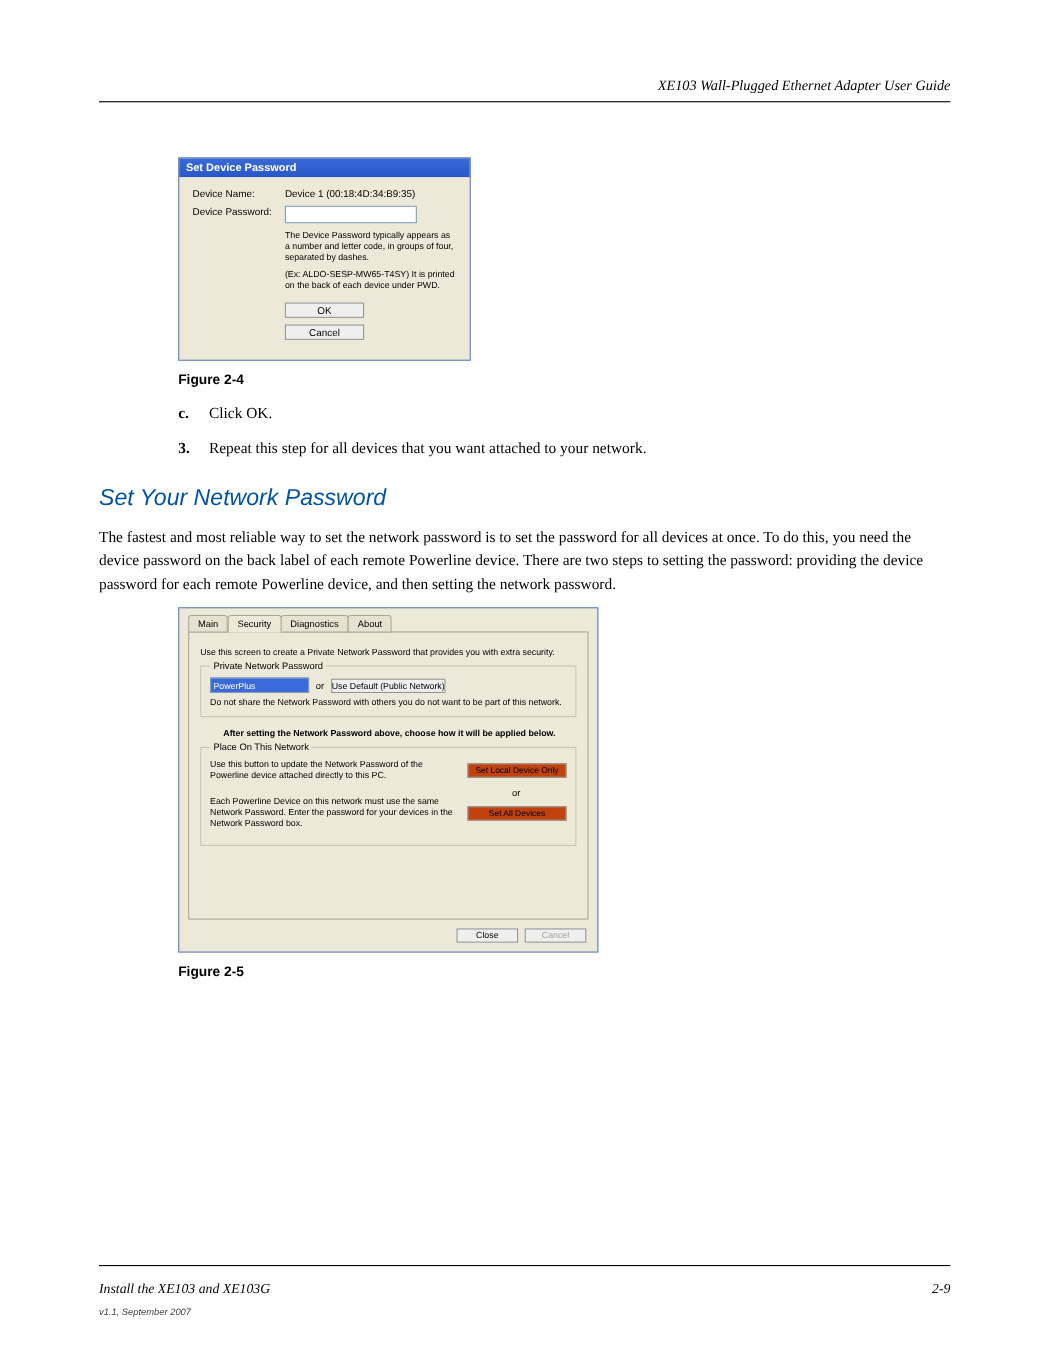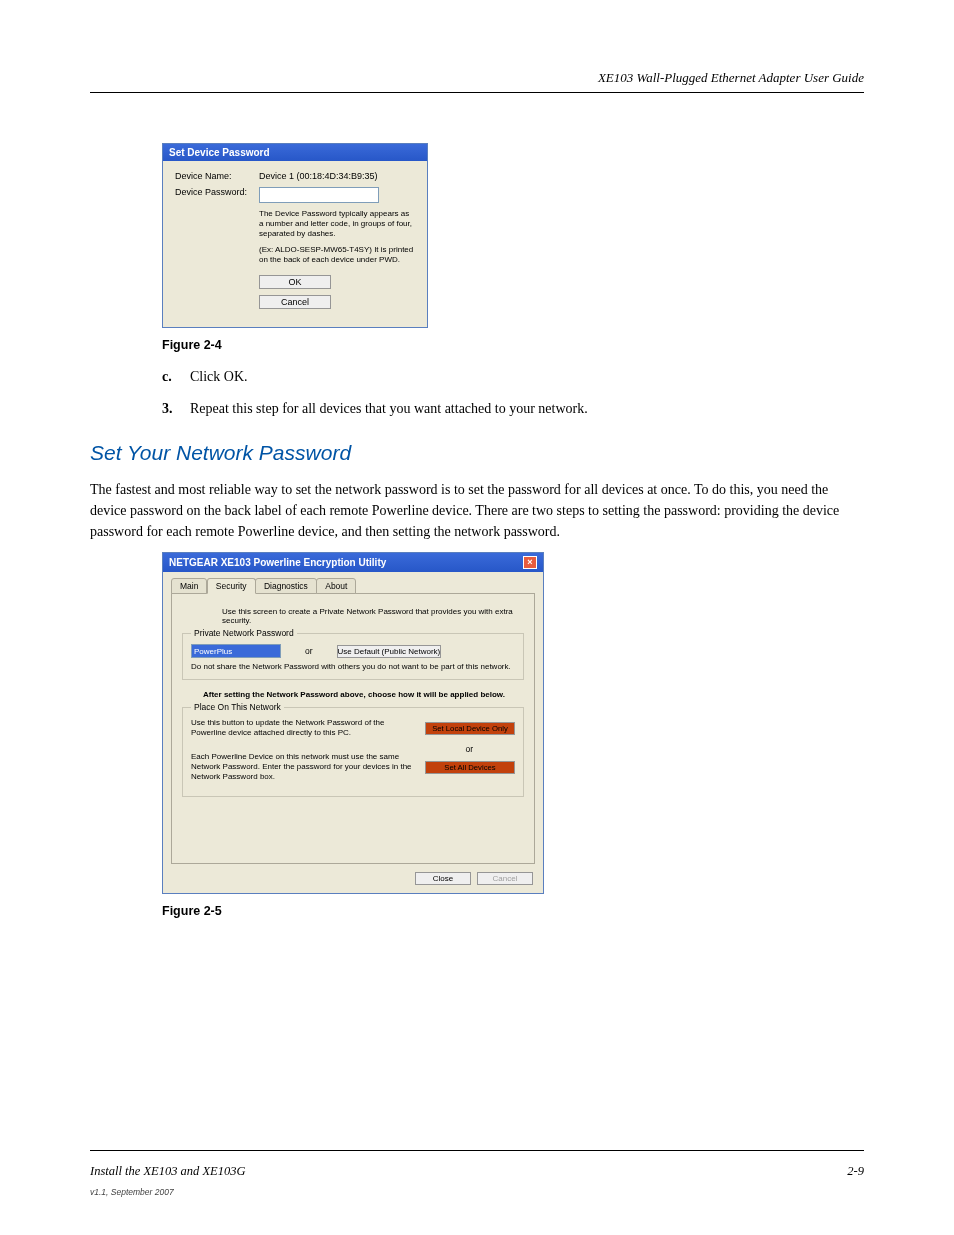--- a/index.html
+++ b/index.html
@@ -183,21 +183,21 @@
   .fieldset {
     border: 1px solid #c9c6b6;
     padding: 6px 8px 8px 8px;
     margin-bottom: 10px;
     position: relative;
   }
   .legend {
     position: relative; top: -12px; background: #ece9d8;
     padding: 0 3px; font-size: 8.5px;
   }
-  .pnp-row { display: flex; align-items: center; gap: 20px; margin-top: -6px; margin-bottom: 4px;}
+  .pnp-row { display: flex; align-items: center; gap: 2px; margin-top: -6px; margin-bottom: 4px;}
   .pnp-input {
     width: 90px; height: 14px; border: 1px solid #7f9db9;
     background: #3a6ad9; color: #fff; font-size: 8px; padding: 0 2px;
     display: inline-flex; align-items: center;
   }
   .or-text { font-size: 8.5px; margin: 0 4px; }
   .sml-btn {
     border: 1px solid #969696; background: #efefef;
     padding: 1px 0; font-size: 8px; cursor: pointer;
   }
@@ -255,32 +255,28 @@
   <div class="list-item">
     <div class="list-marker">3.</div>
     <div class="list-content">Repeat this step for all devices that you want attached to your network.</div>
   </div>
 
   <div class="heading">Set Your Network Password</div>
   <p class="body-para">The fastest and most reliable way to set the network password is to set the password for all devices at once. To do this, you need the device password on the back label of each remote Powerline device. There are two steps to setting the password: providing the device password for each remote Powerline device, and then setting the network password.</p>
 
   <div class="figure">
     <div class="win-large">
-      <div class="win-title">
-        <span>NETGEAR XE103 Powerline Encryption Utility</span>
-        <span class="close-x">×</span>
-      </div>
       <div class="tabs-row">
         <span class="tab inactive">Main</span>
         <span class="tab active">Security</span>
         <span class="tab inactive">Diagnostics</span>
         <span class="tab inactive">About</span>
       </div>
       <div class="tabbody">
-        <div class="caption-line" style="margin-bottom:8px;margin-left:40px;">Use this screen to create a Private Network Password that provides you with extra security.</div>
+        <div class="caption-line" style="margin-bottom:8px;">Use this screen to create a Private Network Password that provides you with extra security.</div>
 
         <div class="fieldset">
           <span class="legend">Private Network Password</span>
           <div class="pnp-row">
             <div class="pnp-input">PowerPlus</div>
             <span class="or-text">or</span>
             <span class="sml-btn">Use Default (Public Network)</span>
           </div>
           <div class="caption-line">Do not share the Network Password with others you do not want to be part of this network.</div>
         </div>

